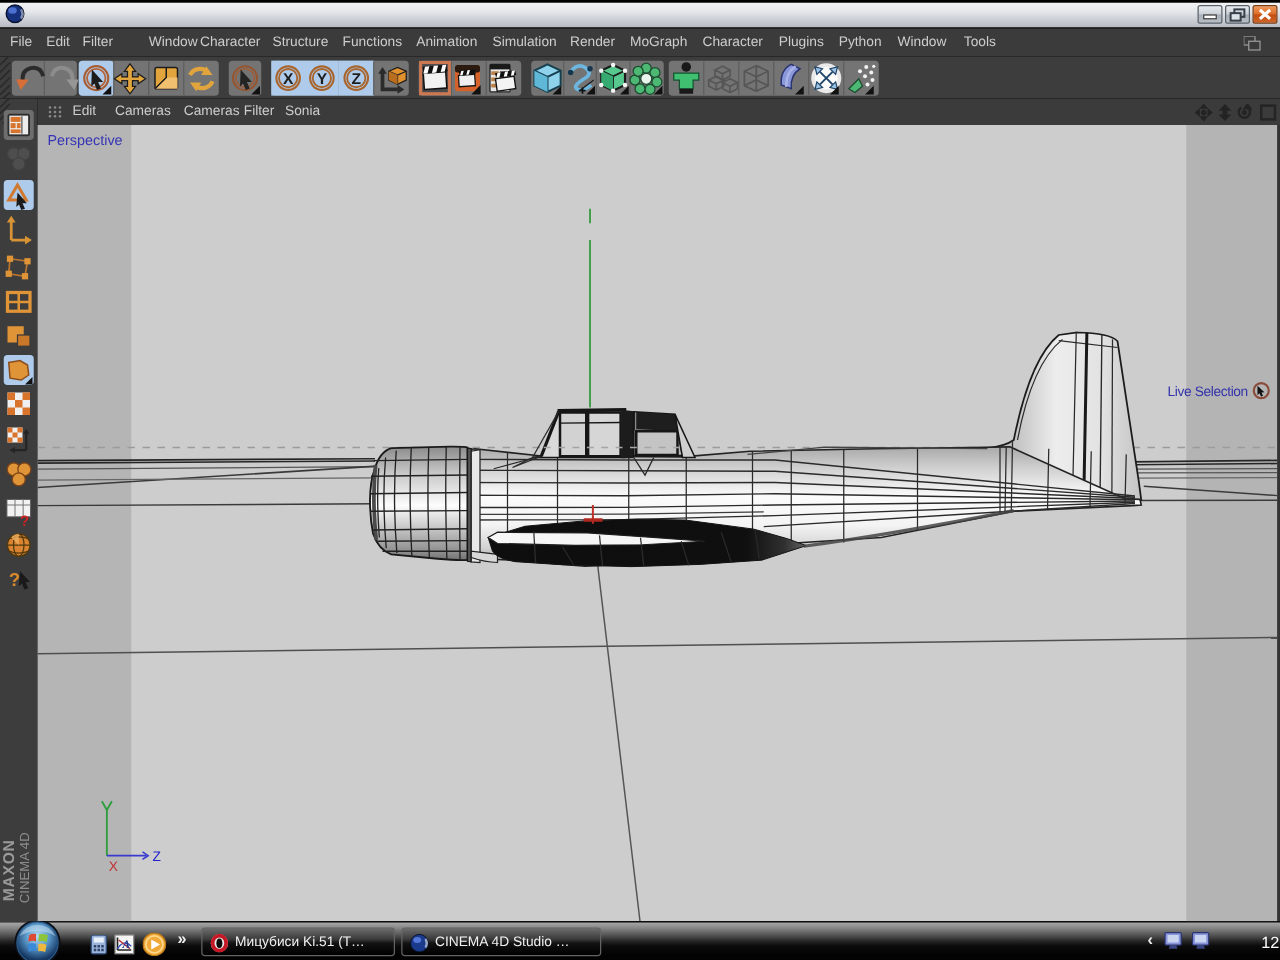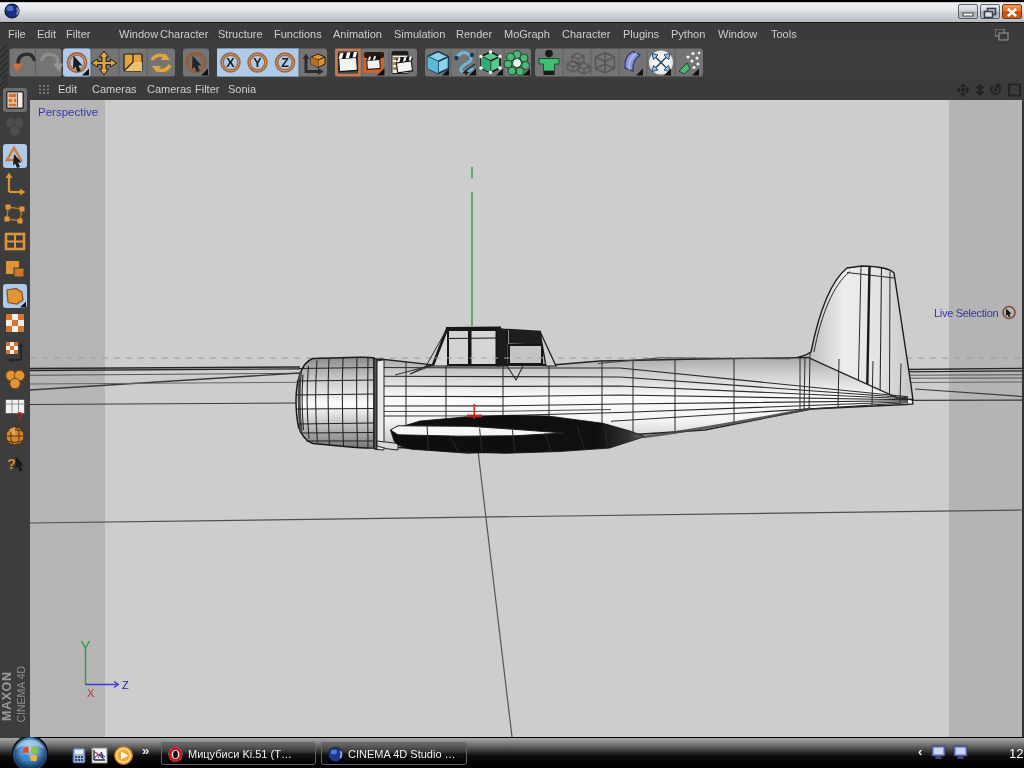--- a/index.html
+++ b/index.html
@@ -686,21 +686,21 @@
     <div class="abs" style="left:142px;top:5px;color:#eee;font-size:13px;font-weight:bold;">»</div>
 
     <div class="task" style="left:161px;width:155px;text-align:right;">
       <svg class="abs" style="left:6px;top:4px" width="15" height="15" viewBox="0 0 15 15">
         <ellipse cx="7.5" cy="7.5" rx="6.9" ry="7.3" fill="#e8e8e8"></ellipse>
         <ellipse cx="7.5" cy="7.5" rx="5.4" ry="6" fill="none" stroke="#c41827" stroke-width="3"></ellipse>
         <ellipse cx="7.5" cy="7.5" rx="2.4" ry="3.8" fill="#0a0a0a"></ellipse>
       </svg>
       <span class="lbl">Мицубиси Ki.51 (Т…</span>
     </div>
-    <div class="task" style="left:321px;width:146px;">
+    <div class="task" style="left:321px;width:160px;">
       <svg class="abs" style="left:6px;top:4px" width="15" height="15" viewBox="0 0 15 15">
         <circle cx="7.5" cy="7.5" r="7" fill="#1a3a8c" stroke="#0a1430" stroke-width="0.8"></circle>
         <ellipse cx="5.8" cy="5" rx="3.2" ry="2.4" fill="#5377d8"></ellipse>
         <path d="M 13,3.5 A 7,7 0 0 1 13,11.5 L 11.6,10.2 A 5.2,5.2 0 0 0 11.6,4.8 Z" fill="#9aa8c8"></path>
       </svg>
       <span class="lbl">CINEMA 4D Studio …</span>
     </div>
 
     <div class="abs" style="left:918px;top:6px;color:#eee;font-size:13px;font-weight:bold;">‹</div>
     <svg class="abs" style="left:931px;top:7px" width="46" height="17" viewBox="0 0 46 17">

